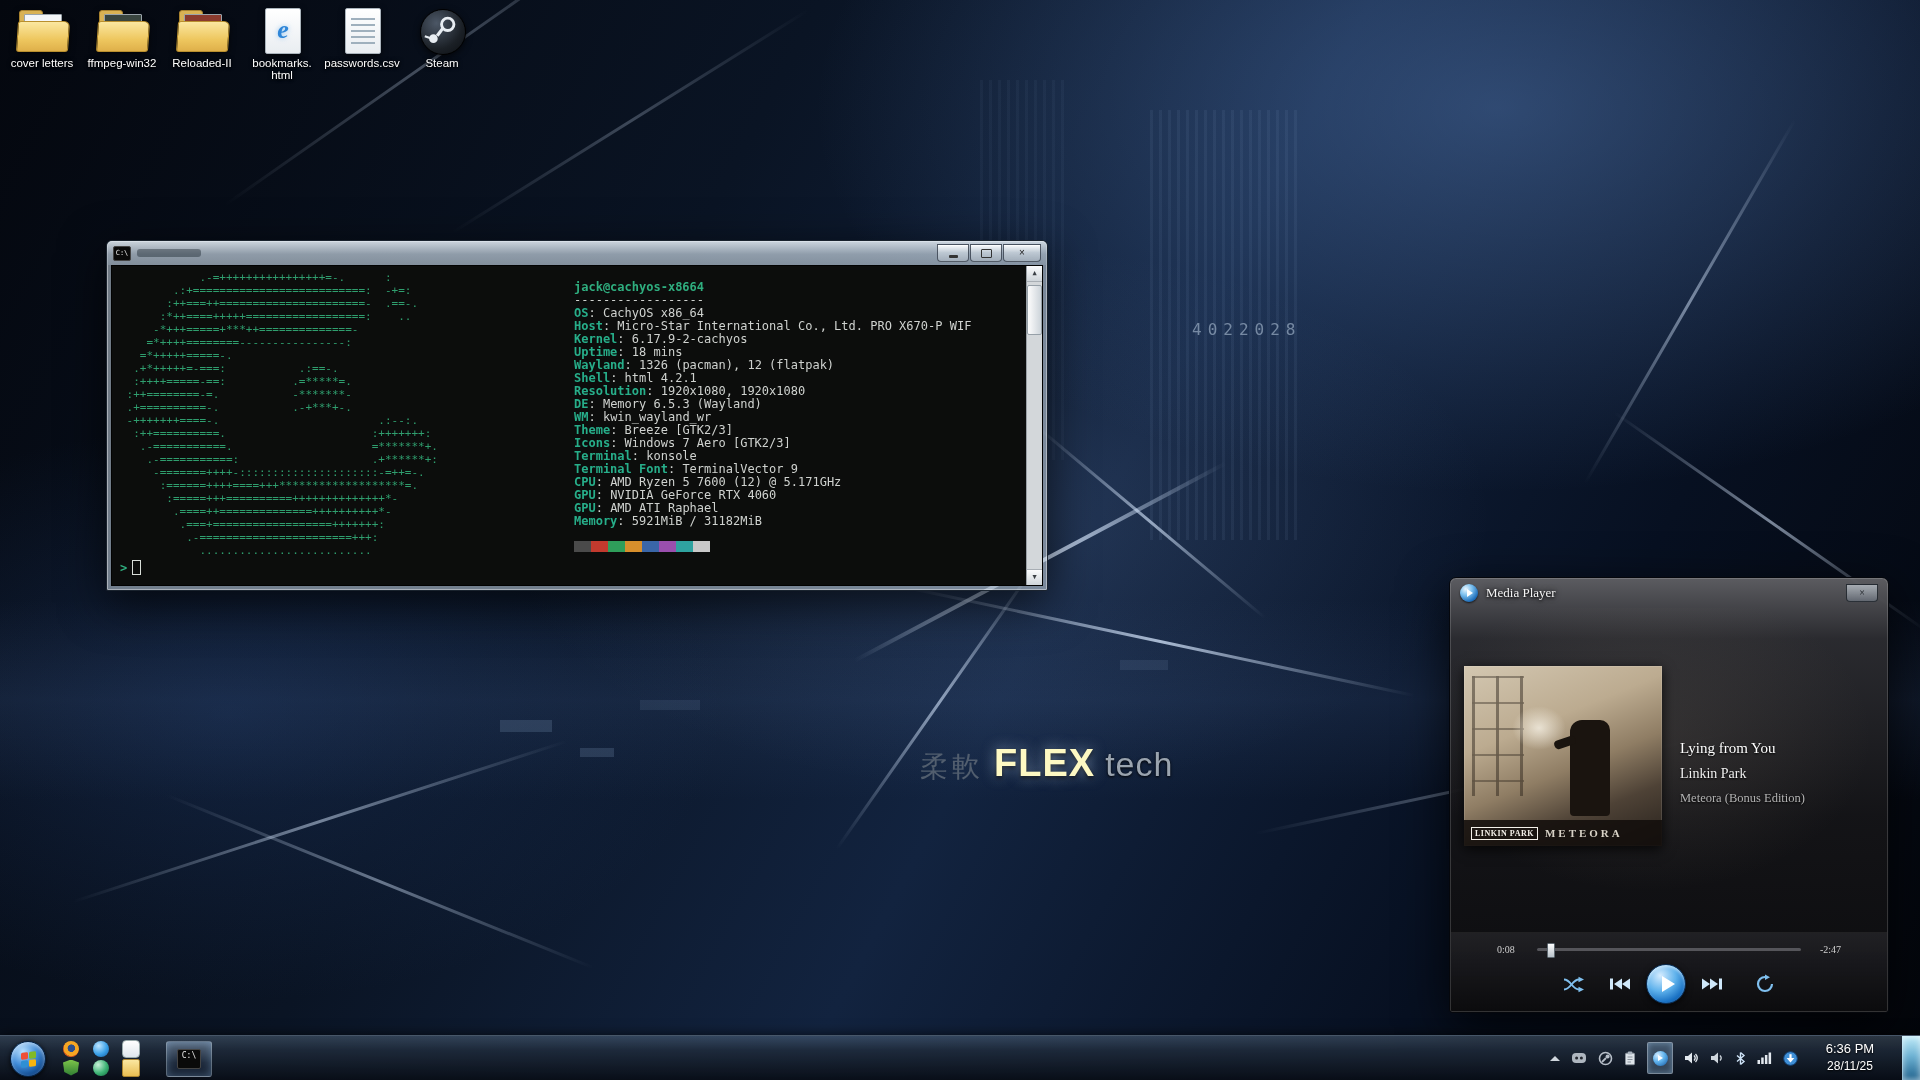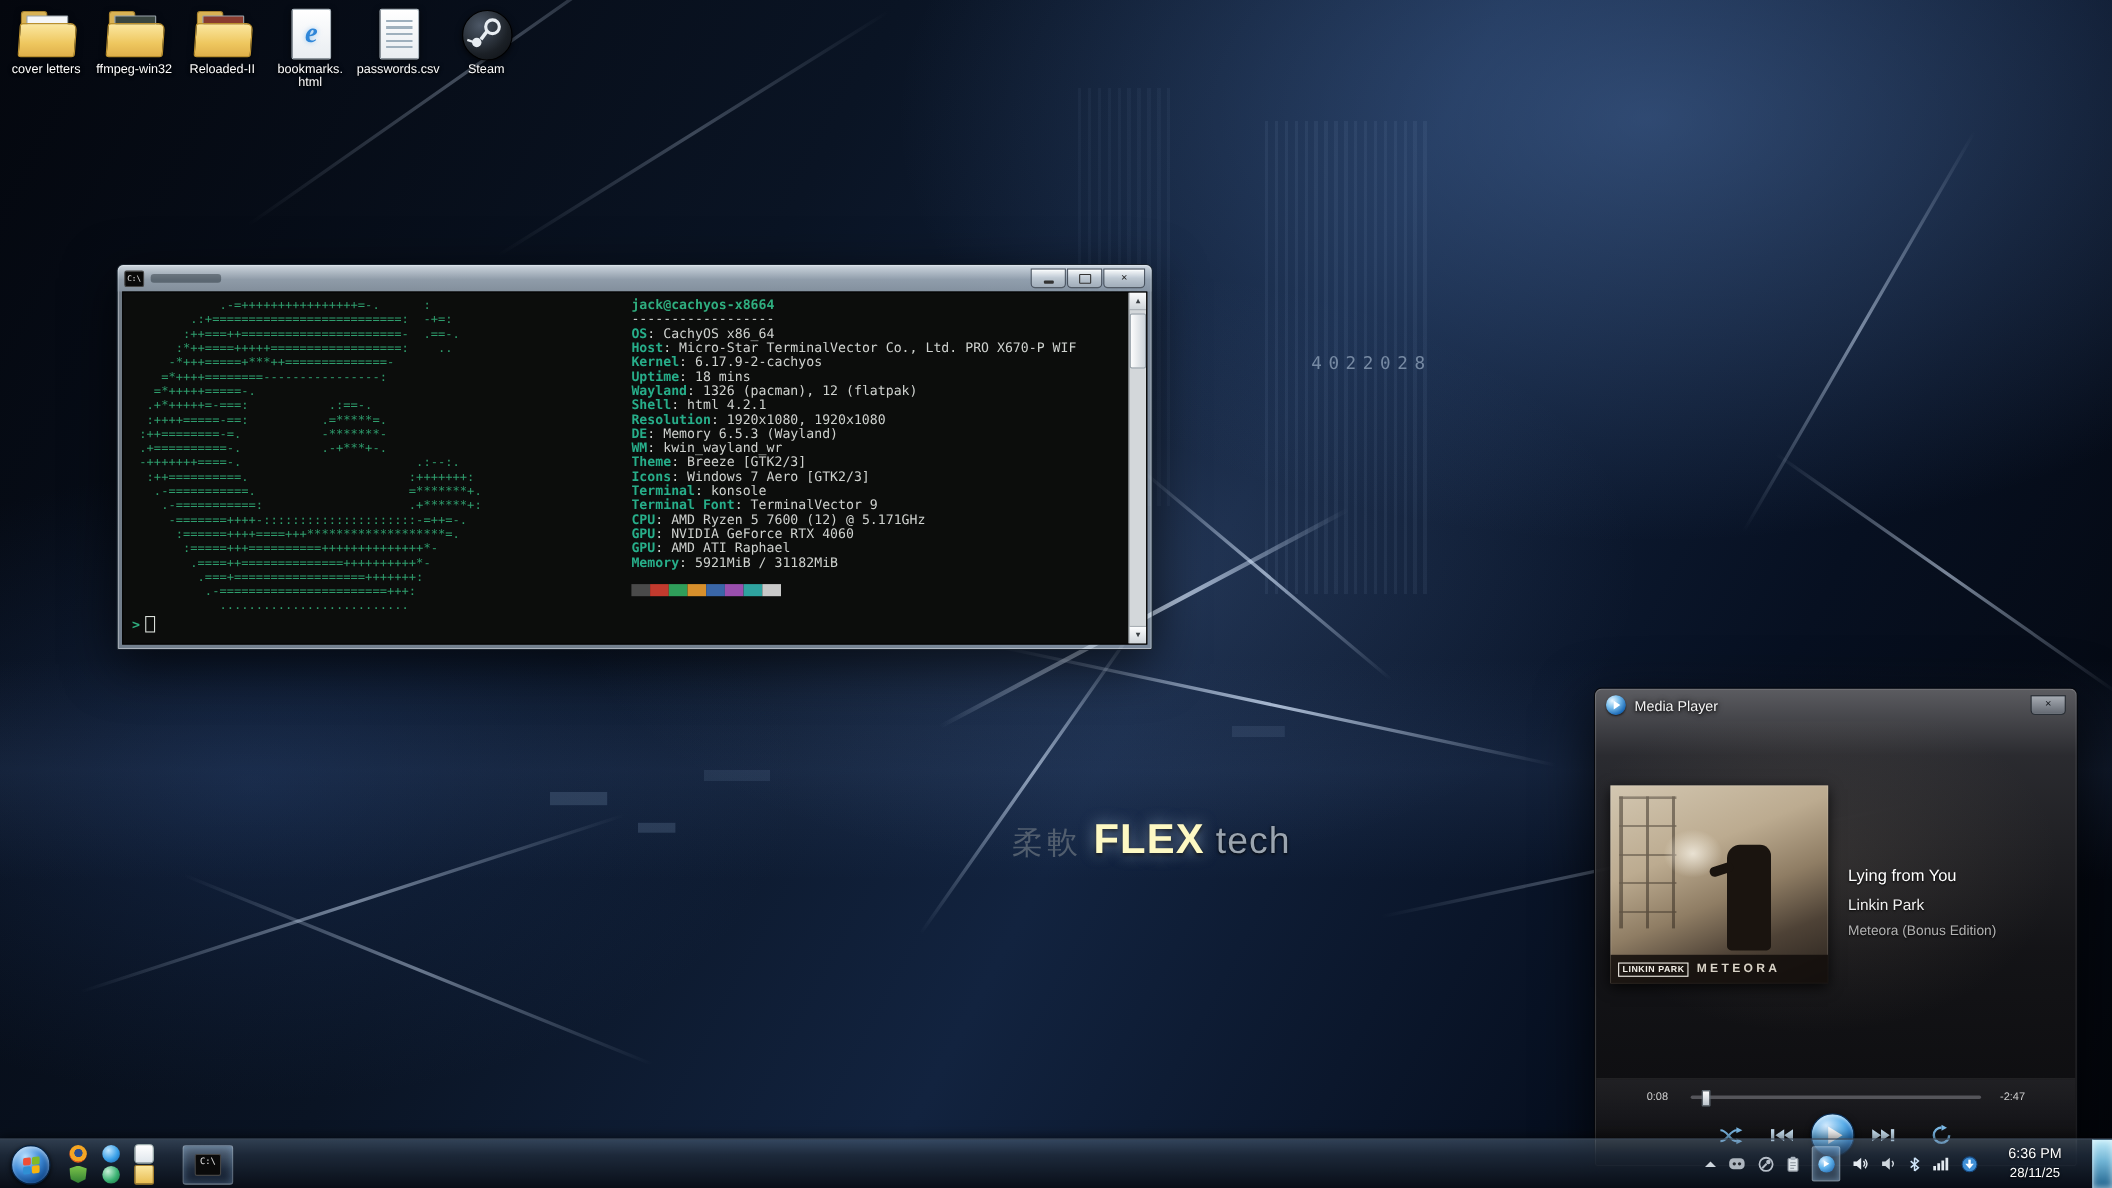--- a/index.html
+++ b/index.html
@@ -72,43 +72,43 @@
     background:linear-gradient(rgba(252,254,255,.95), rgba(196,206,216,.85) 48%, rgba(164,176,188,.9));
     box-shadow:inset 0 1px 0 rgba(255,255,255,.8);color:#222;font-size:10px;line-height:10px;}
   .cap-btn.close{width:36px;}
   .glyph-min{width:9px;height:3px;background:#333;margin-top:6px;border-radius:1px;}
   .glyph-max{width:9px;height:7px;border:1.5px solid #333;border-radius:1px;}
   .term-body{position:absolute;left:4px;right:4px;top:24px;bottom:4px;background:#0c0d0c;
     border:1px solid rgba(0,0,0,.8);overflow:hidden;
     font-family:"DejaVu Sans Mono",monospace;}
   .art{position:absolute;left:8px;top:5px;margin:0;color:#2f9e6e;
     font-size:11px;line-height:13px;white-space:pre;}
-  .ff-col{position:absolute;left:462px;top:5px;font-size:12px;line-height:13px;color:#cfd2cf;}
+  .ff-col{position:absolute;left:462px;top:15px;font-size:12px;line-height:13px;color:#cfd2cf;}
   .ff-head{color:#2fae7f;font-weight:bold;}
   .ff-sepline{color:#cfd2cf;}
   .ff-label{color:#27ae8a;font-weight:bold;}
   .ff-value{color:#cfd2cf;}
   .pal-row{margin-top:13px;font-size:0;}
   .pal{display:inline-block;width:17px;height:11px;}
   .prompt{position:absolute;left:8px;bottom:10px;font-size:12px;display:flex;align-items:center;gap:5px;}
   .prompt .sym{color:#2fae7f;font-weight:bold;}
   .cursor{width:7px;height:13px;border:1px solid #d9ded9;}
   .term-scroll{position:absolute;right:0;top:0;bottom:0;width:15px;background:#d3d7da;
     border-left:1px solid #9aa0a6;display:flex;flex-direction:column;align-items:center;}
   .scroll-btn{width:15px;height:15px;font-size:7px;line-height:15px;text-align:center;color:#3a3f44;
     background:linear-gradient(#fbfcfd,#cfd5da);border-bottom:1px solid #a8aeb4;}
   .scroll-btn.down{margin-top:auto;border-top:1px solid #a8aeb4;border-bottom:none;}
   .scroll-thumb{width:13px;height:48px;margin-top:3px;border-radius:2px;
     background:linear-gradient(90deg,#fdfdfd,#cdd4da);border:1px solid #96a0a8;}
 
   
-  .mp-window{position:absolute;left:1449px;top:625px;width:438px;height:434px;
+  .mp-window{position:absolute;left:1449px;top:577px;width:438px;height:434px;
     border-radius:7px 7px 3px 3px;border:1px solid #05070c;
     background:linear-gradient(rgba(96,96,100,.95), rgba(44,44,48,.95) 14%, rgba(20,20,23,.97) 55%, rgba(12,12,14,.98));
-    box-shadow:inset 0 0 0 1px rgba(255,255,255,.16), 0 14px 50px rgba(0,0,0,.75);}
+    box-shadow:inset 0 0 0 1px rgba(255,255,255,.16), 0 14px 50px rgba(0,0,0,.75);font-family:Liberation Serif, serif;}
   .mp-titlebar{height:30px;display:flex;align-items:center;gap:8px;padding:0 10px;}
   .mp-ico{width:18px;height:18px;border-radius:50%;position:relative;
     background:radial-gradient(circle at 32% 28%,#eaf7ff,#7cc0ee 35%,#1767b5 75%,#0a3a6e);
     box-shadow:0 1px 2px rgba(0,0,0,.7);}
   .mp-ico::after{content:'';position:absolute;left:7px;top:5px;width:0;height:0;
     border-left:6px solid #fff;border-top:4px solid transparent;border-bottom:4px solid transparent;}
   .mp-title{font-size:13px;color:#f4f4f4;text-shadow:0 1px 3px #000,0 0 6px rgba(0,0,0,.8);}
   .mp-close{margin-left:auto;width:30px;height:16px;border:1px solid rgba(30,35,42,.9);
     border-radius:0 0 4px 4px;display:flex;align-items:center;justify-content:center;
     background:linear-gradient(rgba(210,218,226,.65), rgba(120,130,142,.55));
@@ -324,21 +324,21 @@
        :=====+++==========++++++++++++++*-
         .====++==============++++++++++*-
          .===+==================+++++++:
           .-=======================+++:
             ..........................</pre>
     <div class="ff-col">
       <div class="ff-head">jack@cachyos-x8664</div>
       <div class="ff-sepline">------------------</div>
       <div>
           <div><span class="ff-label">OS</span><span class="ff-value">: </span><span class="ff-value">CachyOS x86_64</span></div>
-          <div><span class="ff-label">Host</span><span class="ff-value">: </span><span class="ff-value">Micro-Star TerminalVector Co., Ltd. PRO X670-P WIF</span></div>
+          <div><span class="ff-label">Host</span><span class="ff-value">: </span><span class="ff-value">Micro-Star International Co., Ltd. PRO X670-P WIF</span></div>
           <div><span class="ff-label">Kernel</span><span class="ff-value">: </span><span class="ff-value">6.17.9-2-cachyos</span></div>
           <div><span class="ff-label">Uptime</span><span class="ff-value">: </span><span class="ff-value">18 mins</span></div>
           <div><span class="ff-label">Wayland</span><span class="ff-value">: </span><span class="ff-value">1326 (pacman), 12 (flatpak)</span></div>
           <div><span class="ff-label">Shell</span><span class="ff-value">: </span><span class="ff-value">html 4.2.1</span></div>
           <div><span class="ff-label">Resolution</span><span class="ff-value">: </span><span class="ff-value">1920x1080, 1920x1080</span></div>
           <div><span class="ff-label">DE</span><span class="ff-value">: </span><span class="ff-value">Memory 6.5.3 (Wayland)</span></div>
           <div><span class="ff-label">WM</span><span class="ff-value">: </span><span class="ff-value">kwin_wayland_wr</span></div>
           <div><span class="ff-label">Theme</span><span class="ff-value">: </span><span class="ff-value">Breeze [GTK2/3]</span></div>
           <div><span class="ff-label">Icons</span><span class="ff-value">: </span><span class="ff-value">Windows 7 Aero [GTK2/3]</span></div>
           <div><span class="ff-label">Terminal</span><span class="ff-value">: </span><span class="ff-value">konsole</span></div>

